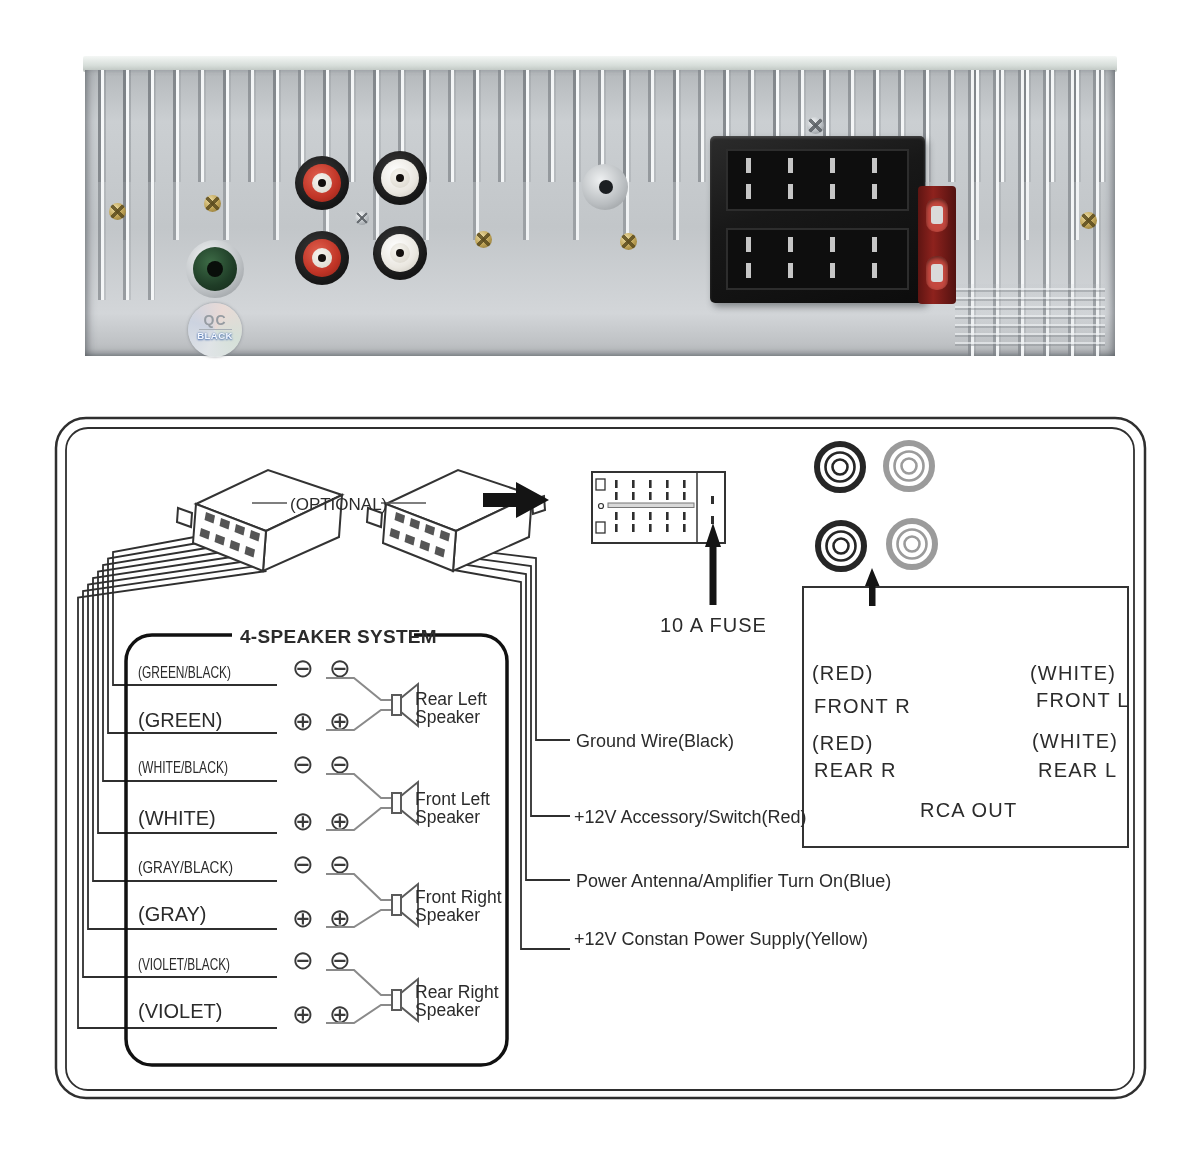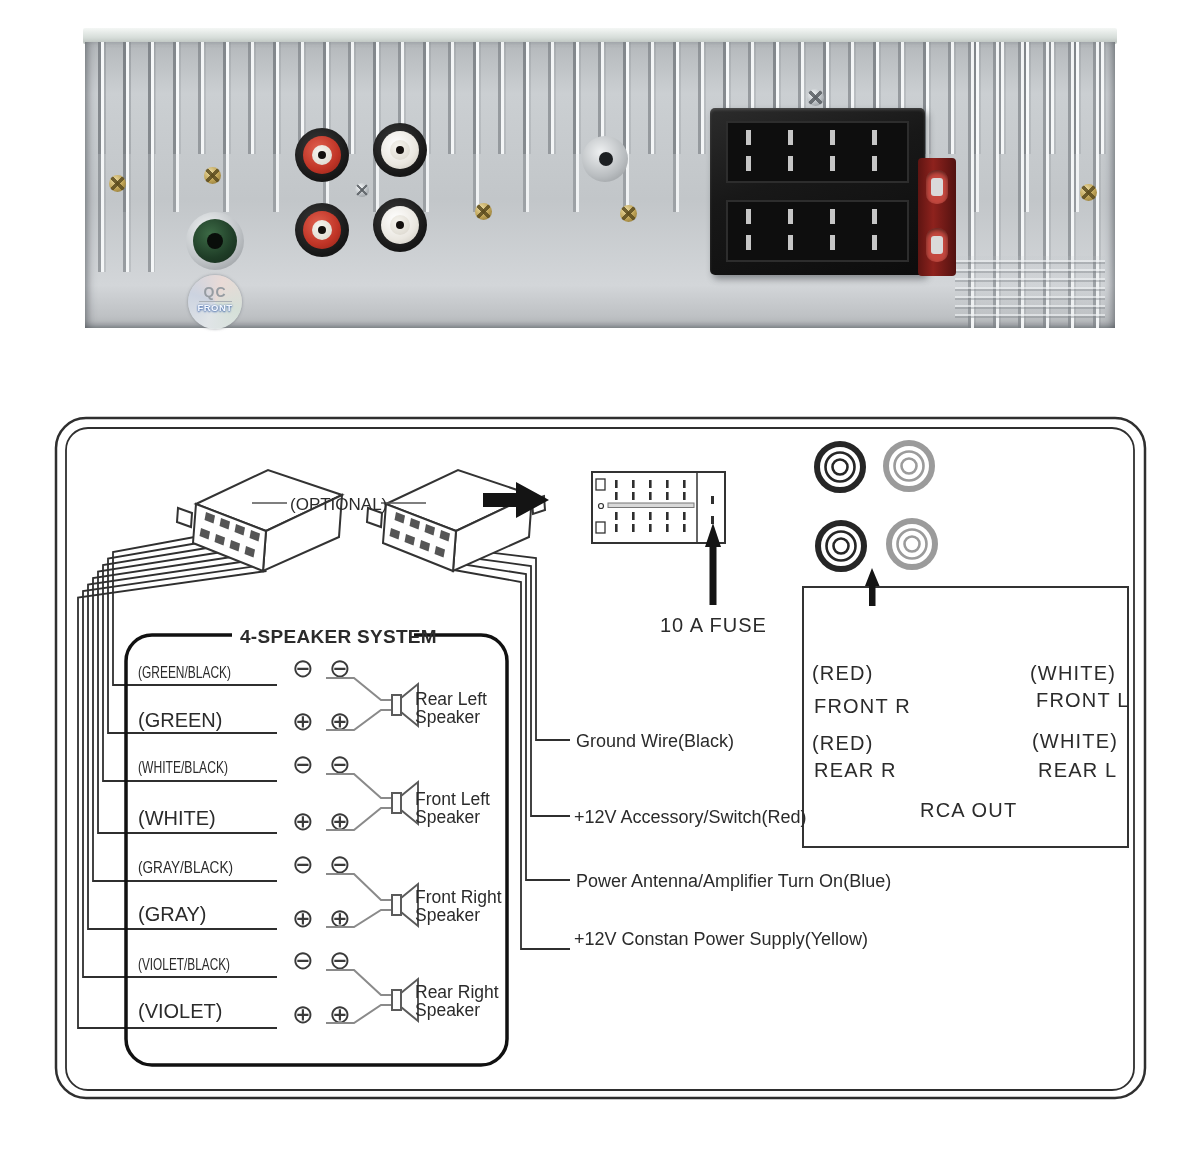--- a/index.html
+++ b/index.html
@@ -1,19 +1,19 @@
 <!DOCTYPE html>
 <html><head>
 <meta charset="utf-8">
 <style>
   html,body{margin:0;padding:0;background:#ffffff;}
   .stage{position:relative;width:1200px;height:1153px;background:#fff;overflow:hidden;
          font-family:"Liberation Sans",sans-serif;}
   
-  .photo{position:absolute;left:85px;top:28px;width:1030px;height:300px;}
+  .photo{position:absolute;left:85px;top:56px;width:1030px;height:300px;}
   .p-top{position:absolute;left:-2px;top:0;width:1034px;height:16px;border-radius:2px;
          background:linear-gradient(180deg,#f4f7f5,#d6ddd9 60%,#b9c0bc);}
   .p-body{position:absolute;left:0;top:14px;width:1030px;height:286px;
           background:linear-gradient(180deg,#b4b8bb 0%,#cbcfd2 18%,#c2c6c9 55%,#d3d6d9 85%,#b6b9bc 100%);
           box-shadow:inset 7px 0 10px -5px rgba(60,65,72,.6),
                      inset -7px 0 10px -5px rgba(60,65,72,.6),
                      inset 0 -6px 9px -5px rgba(55,60,66,.55);}
   .fins,.fins2{position:absolute;
     background:repeating-linear-gradient(90deg,rgba(255,255,255,0) 0 13px,rgba(122,127,132,.65) 13px 16px,
       rgba(246,248,249,.95) 16px 19px,rgba(122,127,132,.22) 19px 21px,rgba(255,255,255,0) 21px 25px);}
@@ -129,21 +129,21 @@
         <div class="r-hole"></div>
     </div>
     <div class="rcaP" style="left:288px;top:170px;">
       <div class="r-col white"></div>
         <div class="r-sil"></div>
         <div class="r-hole"></div>
     </div>
 
     <div class="qc">
       <div class="qc-line1">QC</div>
-      <div class="qc-line2">FRONT</div>
+      <div class="qc-line2">BLACK</div>
     </div>
 
     <div class="iso">
       <div class="iso-u"></div>
       <div class="iso-l"></div>
       <div class="pinrow" style="top:22px;"></div>
       <div class="pinrow" style="top:48px;"></div>
       <div class="pinrow" style="top:101px;"></div>
       <div class="pinrow" style="top:127px;"></div>
     </div>

